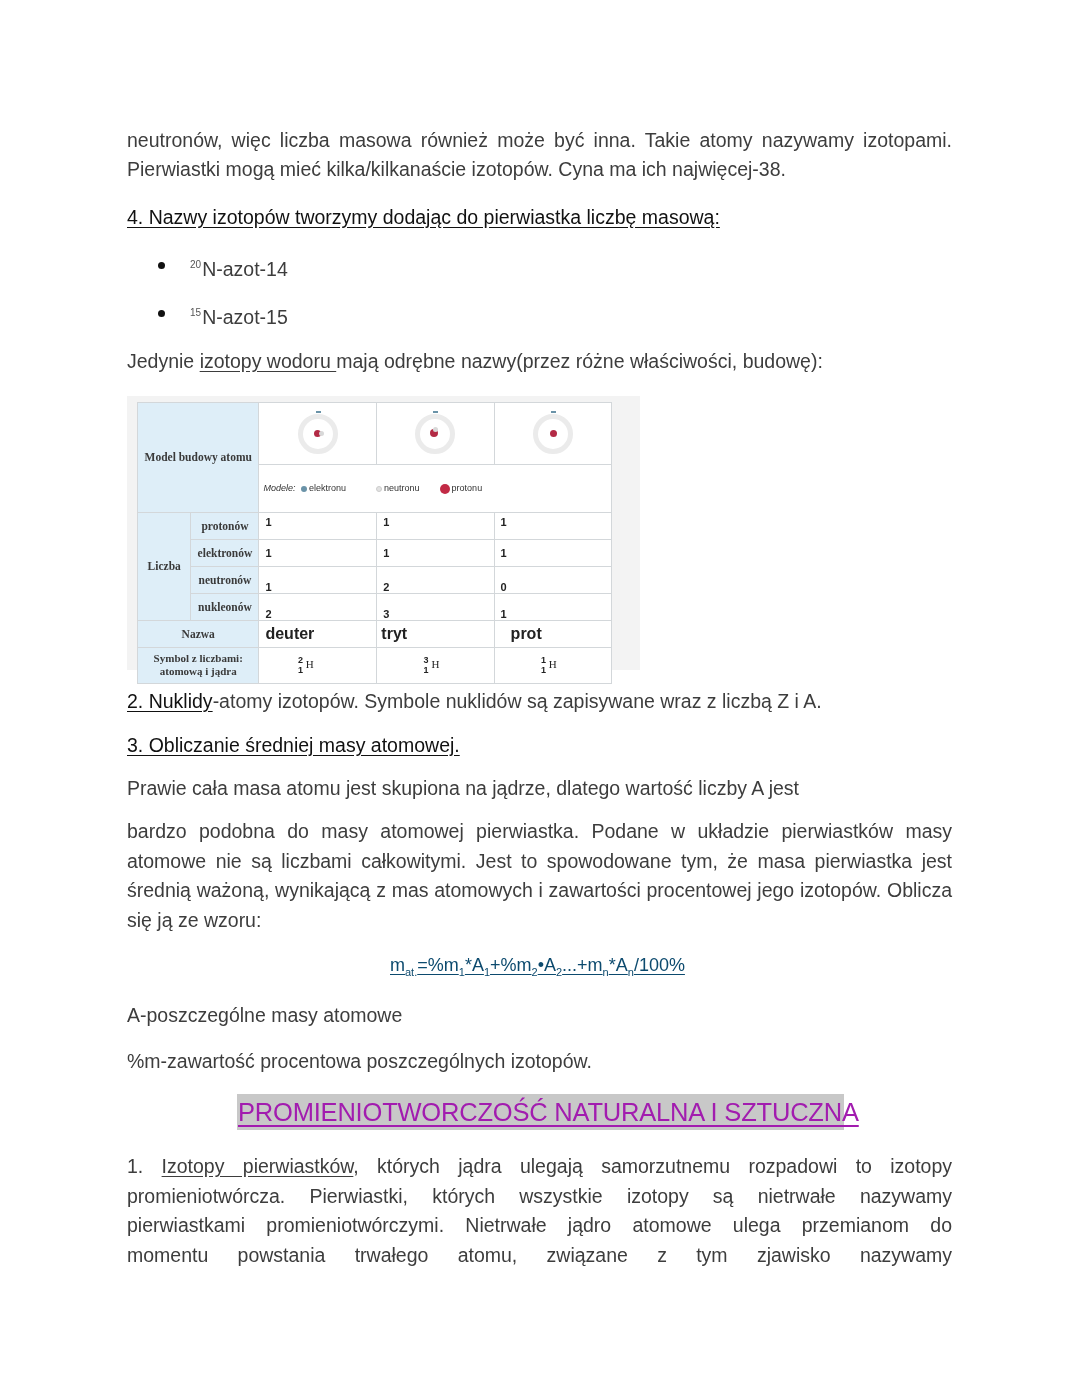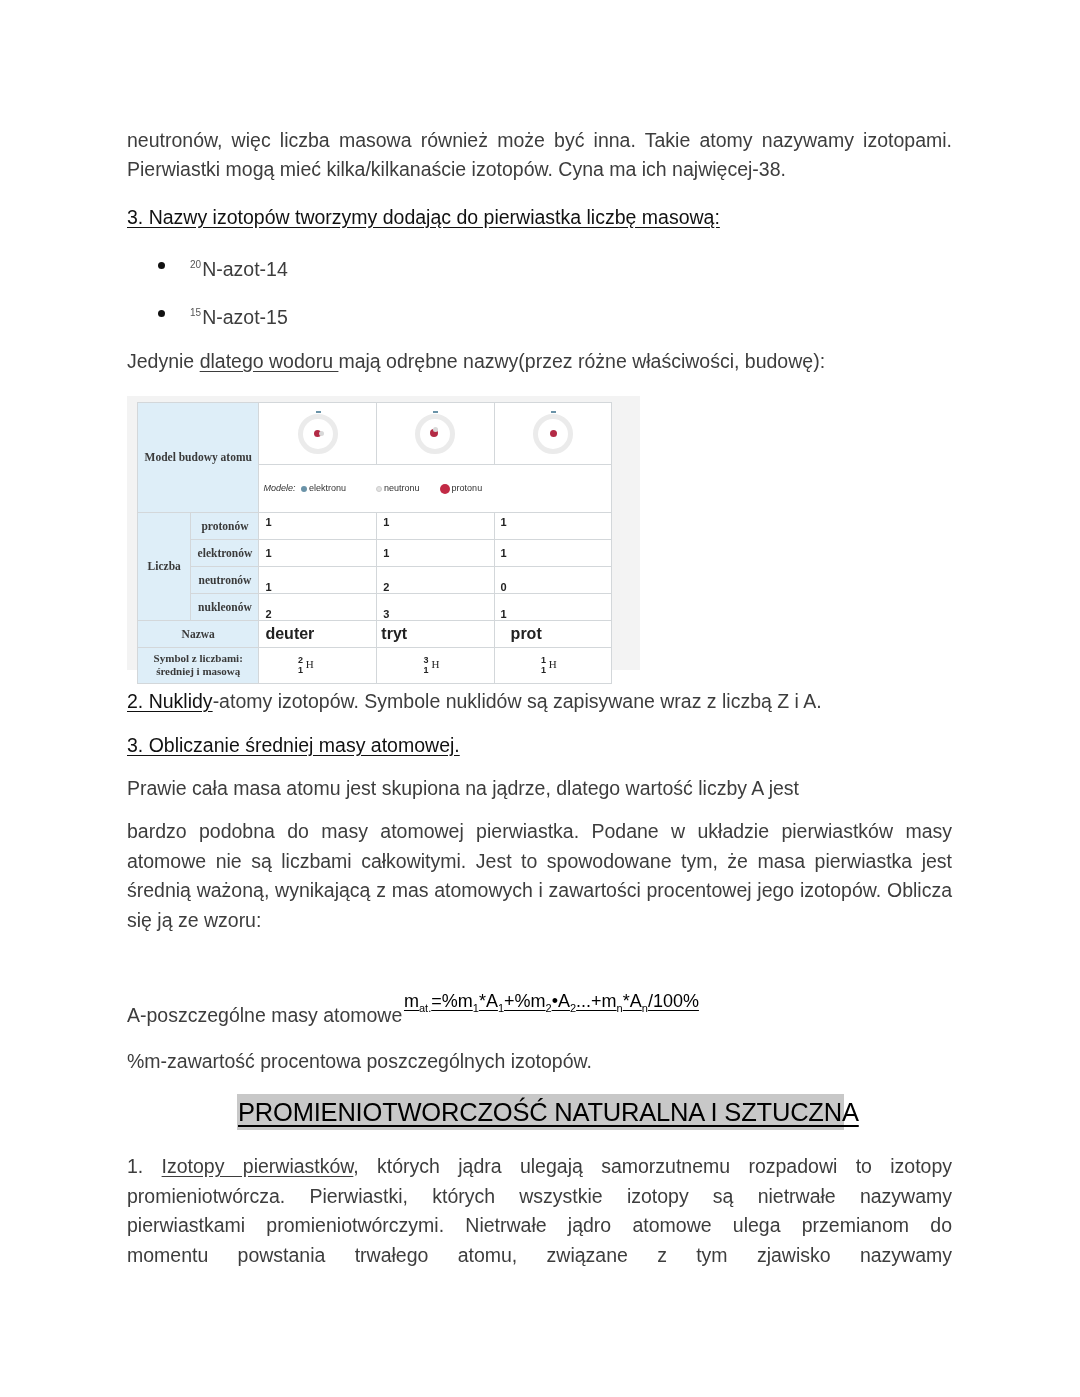--- a/index.html
+++ b/index.html
@@ -26,44 +26,44 @@
   .atom-cell { height: 62px !important; text-align: center; vertical-align: middle !important; }
   .atom { width: 40px; height: 40px; border-radius: 50%; border: 5px solid #ebebeb; margin: 0 auto; position: relative; }
   .atom .e { position: absolute; top: -8px; left: 13px; width: 5px; height: 2px; background: #6a93a8; }
   .atom .nuc { position: absolute; top: 11px; left: 11px; width: 7px; height: 7px; border-radius: 50%; background: #b32a45; }
   .atom .nuc2 { position: absolute; top: 12px; left: 16px; width: 5px; height: 5px; border-radius: 50%; background: #d8d8d8; }
   .lg-dot { display: inline-block; width: 6px; height: 6px; border-radius: 50%; vertical-align: middle; margin: 0 2px 0 3px; }
   .lg-dot.big { width: 10px; height: 10px; }
   .sym { display: inline-block; text-align: center; font-family: "Liberation Serif", "DejaVu Serif", serif; font-size: 11px; line-height: 10px; }
   .sym .nums { display: inline-block; font-family: "Liberation Sans", sans-serif; font-weight: bold; font-size: 9px; vertical-align: middle; text-align: center; }
 
-  .formula { left: 404px; top: 955px; font-size: 18px; color: #000000; text-decoration: underline; text-underline-offset: 3px; margin-top: 36px; }
+  .formula { left: 390px; top: 955px; font-size: 18px; color: #0c4a6e; text-decoration: underline; text-underline-offset: 3px; }
   .formula sub { font-size: 11px; }
 
-  .section-title { left: 237px; top: 1094px; height: 36px; width: 607px; background: #c8c8c8; font-size: 25.5px; line-height: 36px; color: #000000; text-decoration: underline; text-underline-offset: 4px; text-decoration-thickness: 2px; padding-left: 1px; letter-spacing: -0.2px; white-space: nowrap; }
+  .section-title { left: 237px; top: 1094px; height: 36px; width: 607px; background: #c8c8c8; font-size: 25.5px; line-height: 36px; color: #a21caf; text-decoration: underline; text-underline-offset: 4px; text-decoration-thickness: 2px; padding-left: 1px; letter-spacing: -0.2px; white-space: nowrap; }
 </style>
 </head>
 <body>
 
 <div class="abs p justify-all" style="left:127px; top:126px; width:825px;">neutronów, więc liczba masowa również może być inna. Takie atomy nazywamy izotopami.</div>
 <div class="abs p" style="left:127px; top:155px; width:825px;">Pierwiastki mogą mieć kilka/kilkanaście izotopów. Cyna ma ich najwięcej-38.</div>
 
-<div class="abs p u heading-dark" style="left:127px; top:203px;">3. Nazwy izotopów tworzymy dodając do pierwiastka liczbę masową:</div>
+<div class="abs p u heading-dark" style="left:127px; top:203px;">4. Nazwy izotopów tworzymy dodając do pierwiastka liczbę masową:</div>
 
 <div class="abs" style="left:157px; top:250px; width:300px; height:30px;">
   <span class="abs bullet" style="left:1px; top:12px;"></span>
   <span class="abs p" style="left:33px; top:0px;"><sup class="iso">20</sup><span>N-azot-14</span></span>
 </div>
 <div class="abs" style="left:157px; top:298px; width:300px; height:30px;">
   <span class="abs bullet" style="left:1px; top:12px;"></span>
   <span class="abs p" style="left:33px; top:0px;"><sup class="iso">15</sup><span>N-azot-15</span></span>
 </div>
 
 <div class="abs p" style="left:127px; top:347px;">
-  <span>Jedynie </span><span class="u">dlatego wodoru </span><span>mają odrębne nazwy(przez różne właściwości, budowę):</span>
+  <span>Jedynie </span><span class="u">izotopy wodoru </span><span>mają odrębne nazwy(przez różne właściwości, budowę):</span>
 </div>
 
 <div class="abs tbl-wrap">
   <table class="iso">
     <colgroup>
       <col style="width:54px">
         <col style="width:68px">
         <col style="width:122px">
         <col style="width:122px">
         <col style="width:122px">
@@ -128,21 +128,21 @@
       <td class="v vb">1</td>
     </tr>
     <tr>
       <td class="h" colspan="2">Nazwa</td>
       <td class="name">deuter</td>
       <td class="name" style="padding-left:4px">tryt</td>
       <td class="name" style="padding-left:16px">prot</td>
     </tr>
     <tr>
       <td class="h" colspan="2" style="height:36px; font-size:11px; line-height:13px;">
-        <span>Symbol z liczbami:</span><br><span>średniej i masową</span>
+        <span>Symbol z liczbami:</span><br><span>atomową i jądra</span>
       </td>
       <td style="text-align:center; vertical-align:middle; padding-right:30px;">
         <span class="sym"><span class="nums"><span>2</span><br><span>1</span></span> <span>H</span></span>
       </td>
       <td style="text-align:center; vertical-align:middle; padding-right:14px;">
         <span class="sym"><span class="nums"><span>3</span><br><span>1</span></span> <span>H</span></span>
       </td>
       <td style="text-align:center; vertical-align:middle; padding-right:14px;">
         <span class="sym"><span class="nums"><span>1</span><br><span>1</span></span> <span>H</span></span>
       </td>

